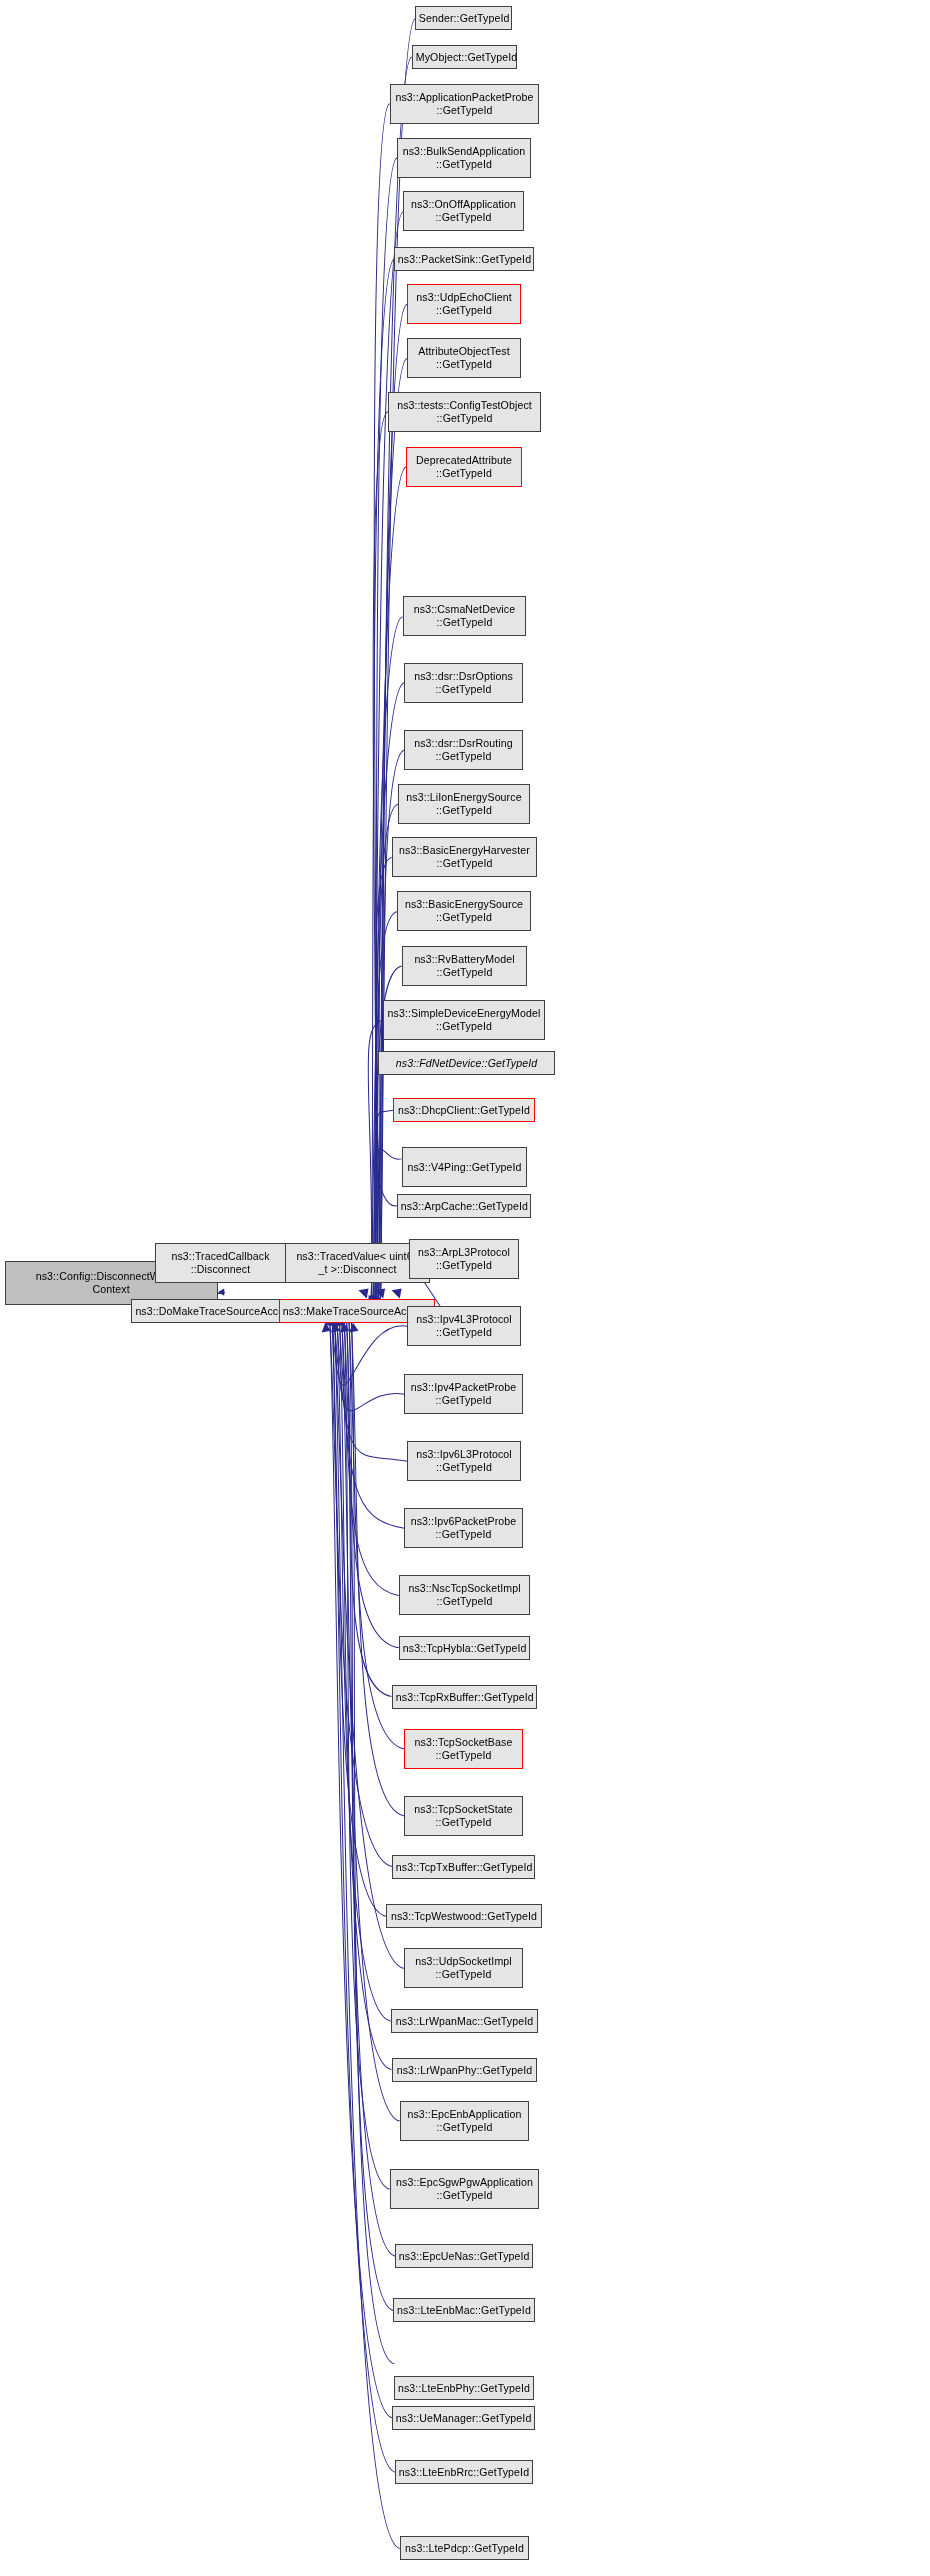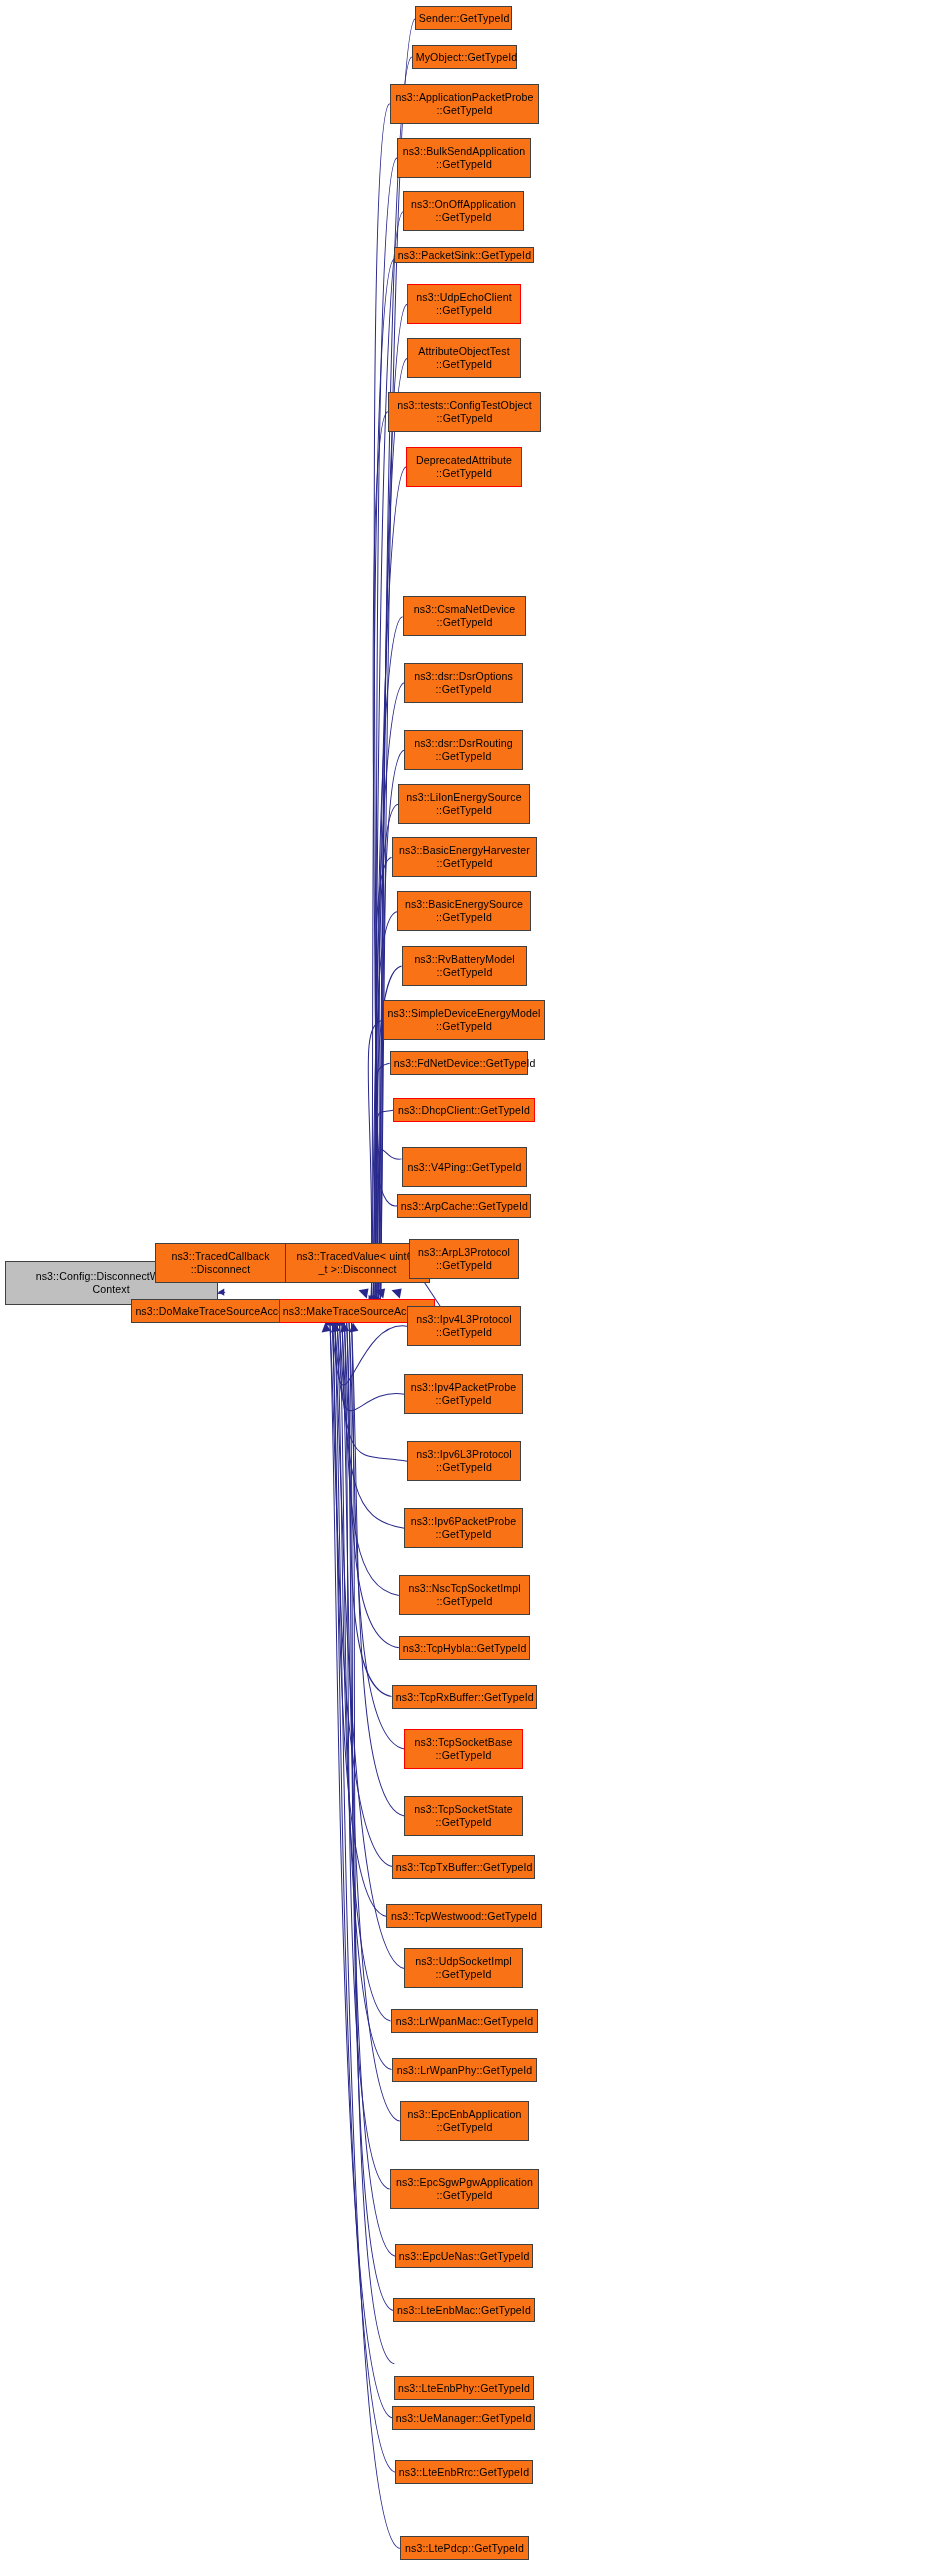--- a/index.html
+++ b/index.html
@@ -4,21 +4,21 @@
 <title>Call graph</title>
 <style>
   html,body{margin:0;padding:0;background:#ffffff;}
   body{font-family:"Liberation Sans", sans-serif;}
   #canvas{position:relative;width:931px;height:2576px;background:#ffffff;overflow:hidden;}
   #edges{position:absolute;left:0;top:0;width:931px;height:2576px;pointer-events:none;}
   .node{
     position:absolute;
     box-sizing:border-box;
     border:0.9px solid #404040;
-    background:#f97316;
+    background:#e5e5e5;
     color:#000000;
     font-size:10.6px;
     line-height:13px;
     text-align:center;
     display:flex;
     align-items:center;
     justify-content:center;
     white-space:pre-line;
     letter-spacing:0.1px;
     padding:0 2.8px;
@@ -115,21 +115,21 @@
 _t &gt;::Disconnect</span></div>
     <div class="node red" style="left: 279px; top: 1299px; width: 156px; height: 24px;"><span class="lbl">ns3::MakeTraceSourceAccessor</span></div>
     <div class="node" style="left: 415px; top: 6.4px; width: 97px; height: 24px;"><span class="lbl">Sender::GetTypeId</span></div>
     <div class="node" style="left: 412px; top: 45px; width: 105px; height: 24px;"><span class="lbl">MyObject::GetTypeId</span></div>
     <div class="node" style="left: 390px; top: 84px; width: 149px; height: 40px;"><span class="lbl">ns3::ApplicationPacketProbe
 ::GetTypeId</span></div>
     <div class="node" style="left: 397px; top: 138px; width: 134px; height: 40px;"><span class="lbl">ns3::BulkSendApplication
 ::GetTypeId</span></div>
     <div class="node" style="left: 403px; top: 191px; width: 121px; height: 40px;"><span class="lbl">ns3::OnOffApplication
 ::GetTypeId</span></div>
-    <div class="node" style="left: 394px; top: 247px; width: 140px; height: 16px;"><span class="lbl">ns3::PacketSink::GetTypeId</span></div>
+    <div class="node" style="left: 394px; top: 247px; width: 140px; height: 24px;"><span class="lbl">ns3::PacketSink::GetTypeId</span></div>
     <div class="node red" style="left: 407px; top: 284px; width: 114px; height: 40px;"><span class="lbl">ns3::UdpEchoClient
 ::GetTypeId</span></div>
     <div class="node" style="left: 407px; top: 338px; width: 114px; height: 40px;"><span class="lbl">AttributeObjectTest
 ::GetTypeId</span></div>
     <div class="node" style="left: 388px; top: 392px; width: 153px; height: 40px;"><span class="lbl">ns3::tests::ConfigTestObject
 ::GetTypeId</span></div>
     <div class="node red" style="left: 406px; top: 447px; width: 116px; height: 40px;"><span class="lbl">DeprecatedAttribute
 ::GetTypeId</span></div>
     <div class="node" style="left: 403px; top: 596px; width: 123px; height: 40px;"><span class="lbl">ns3::CsmaNetDevice
 ::GetTypeId</span></div>
@@ -140,21 +140,21 @@
     <div class="node" style="left: 398px; top: 784px; width: 132px; height: 40px;"><span class="lbl">ns3::LiIonEnergySource
 ::GetTypeId</span></div>
     <div class="node" style="left: 392px; top: 837px; width: 145px; height: 40px;"><span class="lbl">ns3::BasicEnergyHarvester
 ::GetTypeId</span></div>
     <div class="node" style="left: 397px; top: 891px; width: 134px; height: 40px;"><span class="lbl">ns3::BasicEnergySource
 ::GetTypeId</span></div>
     <div class="node" style="left: 402px; top: 946px; width: 125px; height: 40px; justify-content: flex-end;"><span class="lbl">ns3::RvBatteryModel
 ::GetTypeId</span></div>
     <div class="node" style="left: 383px; top: 1000px; width: 162px; height: 40px;"><span class="lbl">ns3::SimpleDeviceEnergyModel
 ::GetTypeId</span></div>
-    <div class="node" style="left: 390px; top: 1051px; width: 138px; height: 24px;"><span class="lbl">ns3::FdNetDevice::GetTypeId</span></div>
+    <div class="node" style="left: 378px; top: 1051px; width: 177px; height: 24px; font-style: italic;"><span class="lbl">ns3::FdNetDevice::GetTypeId</span></div>
     <div class="node red" style="left: 393px; top: 1098px; width: 142px; height: 24px;"><span class="lbl">ns3::DhcpClient::GetTypeId</span></div>
     <div class="node" style="left: 402px; top: 1147px; width: 125px; height: 40px;"><span class="lbl">ns3::V4Ping::GetTypeId</span></div>
     <div class="node" style="left: 397px; top: 1194px; width: 134px; height: 24px;"><span class="lbl">ns3::ArpCache::GetTypeId</span></div>
     <div class="node" style="left: 409px; top: 1239px; width: 110px; height: 40px;"><span class="lbl">ns3::ArpL3Protocol
 ::GetTypeId</span></div>
     <div class="node" style="left: 407px; top: 1306px; width: 114px; height: 40px;"><span class="lbl">ns3::Ipv4L3Protocol
 ::GetTypeId</span></div>
     <div class="node" style="left: 404px; top: 1374px; width: 119px; height: 40px;"><span class="lbl">ns3::Ipv4PacketProbe
 ::GetTypeId</span></div>
     <div class="node" style="left: 407px; top: 1441px; width: 114px; height: 40px;"><span class="lbl">ns3::Ipv6L3Protocol

